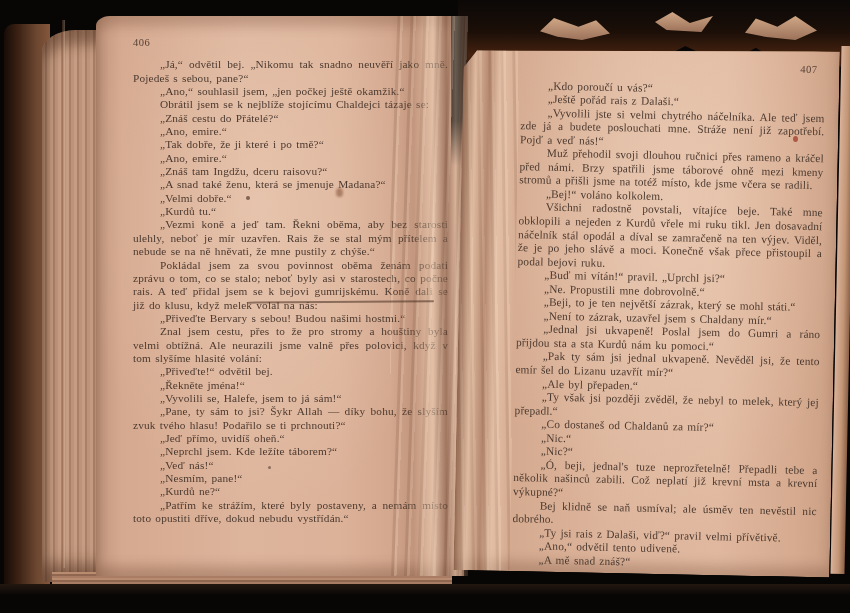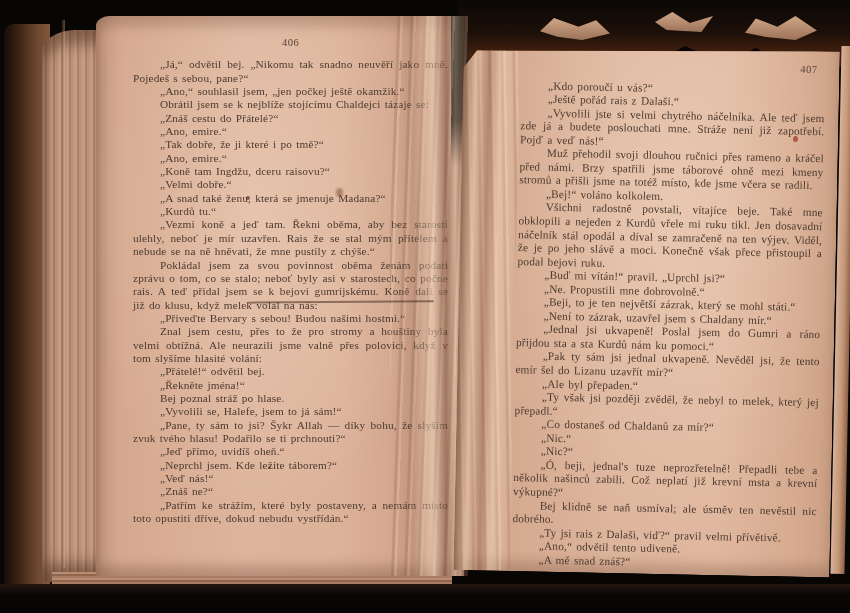--- a/index.html
+++ b/index.html
@@ -57,21 +57,21 @@
       linear-gradient(90deg,#c39478 0%,#d3a88d 9%,#ddb59c 42%,#e0b89f 70%,#d6ab90 90%,#cba085 100%);
     transform:rotate(1.15deg);transform-origin:0 0;
     clip-path:polygon(0 4.5%,3.5% 1.2%,100% 0,100% 100%,0 100%);
     box-shadow:-7px 0 12px rgba(20,10,6,.45), inset 0 -10px 12px rgba(90,50,30,.25);
     padding:12px 14px 0 58px;box-sizing:border-box;}
   .leaf-creases{position:absolute;left:0;top:0;width:56px;height:100%;pointer-events:none;
     background:
       linear-gradient(90deg,rgba(90,55,38,.4) 0%,rgba(250,224,198,.45) 22%,rgba(120,75,52,.3) 46%,rgba(255,232,208,.35) 66%,rgba(0,0,0,0) 100%),
       repeating-linear-gradient(88deg,rgba(0,0,0,0) 0 6px,rgba(115,72,50,.16) 7px 9px,rgba(255,232,208,.2) 10px 12px);}
 
-  .pageno{font-size:10.5px;letter-spacing:.5px;color:#564138;text-align:center;}
+  .pageno{font-size:10.5px;letter-spacing:.5px;color:#564138;}
   .pageno-left{display:block;margin:0 0 9px 0;}
   .pageno-right{display:block;text-align:right;margin:0 8px 8px 0;}
 
   
   .smudge-line{position:absolute;left:248px;top:301px;width:186px;height:2px;z-index:3;
     background:rgba(70,45,32,.55);transform:rotate(-.4deg);border-radius:1px;}
   .stain{position:absolute;border-radius:50%;z-index:3;}
   .s1{left:336px;top:188px;width:7px;height:9px;background:rgba(120,70,40,.5);filter:blur(1px);}
   .s2{left:246px;top:196px;width:4px;height:4px;background:rgba(60,35,25,.6);}
   .s3{left:793px;top:136px;width:5px;height:6px;background:rgba(150,40,25,.65);filter:blur(.5px);z-index:5;}
@@ -94,37 +94,37 @@
   <div class="page page-left">
     <span class="pageno pageno-left">406</span>
     <div>
         <p>„Já,“ odvětil bej. „Nikomu tak snadno neuvěří jako mně. Pojedeš s sebou, pane?“</p>
         <p>„Ano,“ souhlasil jsem, „jen počkej ještě okamžik.“</p>
         <p>Obrátil jsem se k nejblíže stojícímu Chaldejci tázaje se:</p>
         <p>„Znáš cestu do Přátelé?“</p>
         <p>„Ano, emire.“</p>
         <p>„Tak dobře, že ji které i po tmě?“</p>
         <p>„Ano, emire.“</p>
-        <p>„Koně tam Ingdžu, dceru raisovu?“</p>
+        <p>„Znáš tam Ingdžu, dceru raisovu?“</p>
+        <p>„A snad také ženu, která se jmenuje Madana?“</p>
         <p>„Velmi dobře.“</p>
-        <p>„A snad také ženu, která se jmenuje Madana?“</p>
         <p>„Kurdů tu.“</p>
         <p>„Vezmi koně a jeď tam. Řekni oběma, aby bez starosti ulehly, neboť je mír uzavřen. Rais že se stal mým přítelem a nebude se na ně hněvati, že mne pustily z chýše.“</p>
         <p>Pokládal jsem za svou povinnost oběma ženám podati zprávu o tom, co se stalo; neboť byly asi v starostech, co počne rais. A teď přidal jsem se k bejovi gumrijskému. Koně dali se již do klusu, když melek volal na nás:</p>
         <p>„Přiveďte Bervary s sebou! Budou našimi hostmi.“</p>
         <p>Znal jsem cestu, přes to že pro stromy a houštiny byla velmi obtížná. Ale neurazili jsme valně přes polovici, když v tom slyšíme hlasité volání:</p>
-        <p>„Přátelé!“ odvětil bej.</p>
+        <p>„Přiveďte!“ odvětil bej.</p>
         <p>„Řekněte jména!“</p>
-        <p>Bej poznal stráž po hlase.</p>
         <p>„Vyvolili se, Halefe, jsem to já sám!“</p>
         <p>„Pane, ty sám to jsi? Šykr Allah — díky bohu, že slyším zvuk tvého hlasu! Podařilo se ti prchnouti?“</p>
         <p>„Jeď přímo, uvidíš oheň.“</p>
         <p>„Neprchl jsem. Kde ležíte táborem?“</p>
         <p>„Veď nás!“</p>
-        <p>„Znáš ne?“</p>
+        <p>„Nesmím, pane!“</p>
+        <p>„Kurdů ne?“</p>
         <p>„Patřím ke strážím, které byly postaveny, a nemám místo toto opustiti dříve, dokud nebudu vystřídán.“</p>
       </div>
   </div>
   <div class="crease-left-edge"></div>
   <div class="gutter-creases"></div>
 
   <div class="page page-right">
     <div class="leaf-creases"></div>
     <span class="pageno pageno-right">407</span>
     <div>

